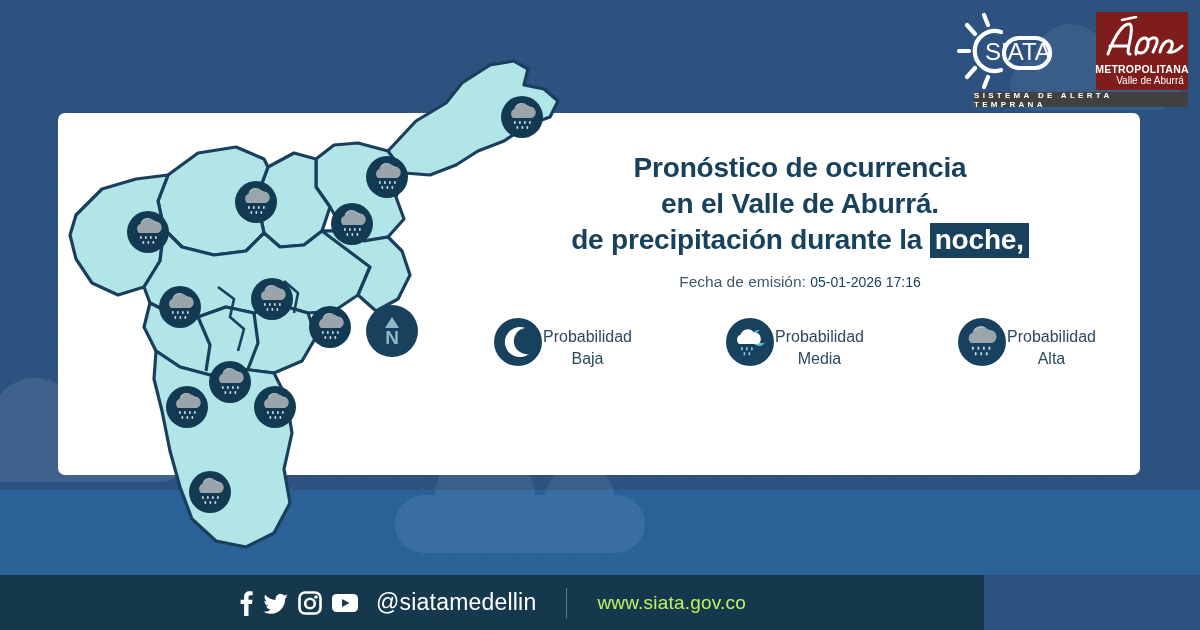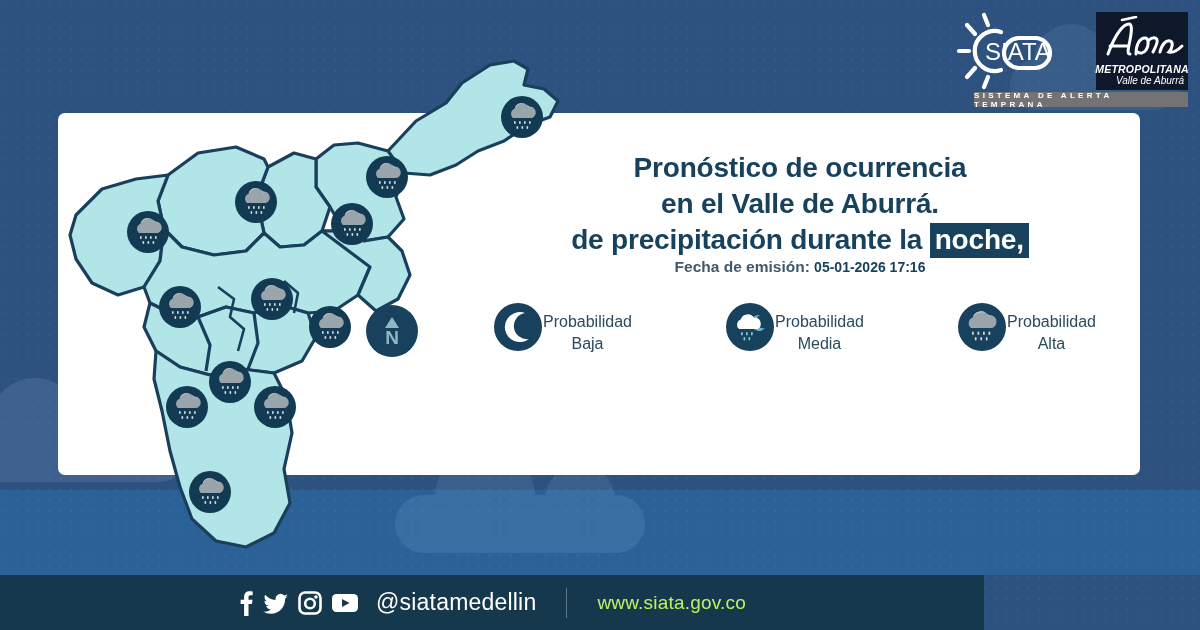--- a/index.html
+++ b/index.html
@@ -29,30 +29,30 @@
   .cd2::before{ width:100px; height:100px; left:40px; top:-48px; }
   .cd2::after { width:70px; height:70px; left:150px; top:-30px; }
   .cd3 { left:1010px; top:60px; width:170px; height:50px; opacity:.07; }
   .cd3::before{ width:74px; height:74px; left:24px; top:-36px; }
   .cd3::after { width:56px; height:56px; left:92px; top:-24px; }
 
   
   .logos { position:absolute; right:12px; top:12px; display:flex; align-items:flex-start; gap:23px; z-index:9; }
   .siata-logo { width:118px; height:78px; }
   .area-logo {
-    width:92px; height:78px; background:#0f172a;
+    width:92px; height:78px; background:#7f1d1d;
     display:flex; flex-direction:column; align-items:center; justify-content:flex-end;
-    padding-bottom:4px; position:relative;font-style:italic;
+    padding-bottom:4px; position:relative;
   }
   .area-script { position:absolute; top:4px; left:0; width:92px; height:46px; }
   .area-l1 { color:#fff; font-size:10.5px; font-weight:bold; letter-spacing:.2px; line-height:11px; }
   .area-l2 { color:#fff; font-size:10px; line-height:11.5px;margin-left:16px; }
   .alerta-bar {
     position:absolute; right:12px; top:92px; width:214px; height:15px;
-    background:#737373; display:flex; align-items:center; justify-content:center; z-index:9;
+    background:#404040; display:flex; align-items:center; justify-content:center; z-index:9;
   }
   .alerta-bar span { color:#fff; font-size:8px; font-weight:bold; letter-spacing:3.3px; }
 
   
   .card {
     position:absolute; left:58px; top:113px; width:1082px; height:362px;
     background:#fff; border-radius:7px;
   }
 
   
@@ -69,21 +69,21 @@
   .compass .tri {
     width:0;height:0;border-left:7px solid transparent;border-right:7px solid transparent;
     border-bottom:11px solid #8fb8c6; margin-bottom:1px;
   }
   .compass .n { color:#8fb8c6; font-size:19px; font-weight:bold; line-height:17px; }
 
   
   .content { position:absolute; left:470px; top:150px; width:660px; z-index:6; text-align:center; }
   .title { color:#17415c; font-size:28px; font-weight:bold; line-height:36px; letter-spacing:-.2px; }
   .hl { background:#17415c; color:#fff; padding:1px 5px 3px 5px; }
-  .fecha { color:#40586b; font-size:15.5px;font-weight:bold; }
+  .fecha { margin-top:15px; color:#40586b; font-size:15.5px; }
   .fecha .val { color:#17415c; font-size:14px; }
 
   
   .legend { margin-top:22px; display:flex; justify-content:center; gap:82px; }
   .legend-item { width:150px; display:flex; flex-direction:row; align-items:center; }
   .legend-icon { width:50px; height:50px; }
   .legend-label { margin-top:13px; color:#2a4a5e; font-size:16px; line-height:22px; text-align:center; }
 
   
   .footer {

